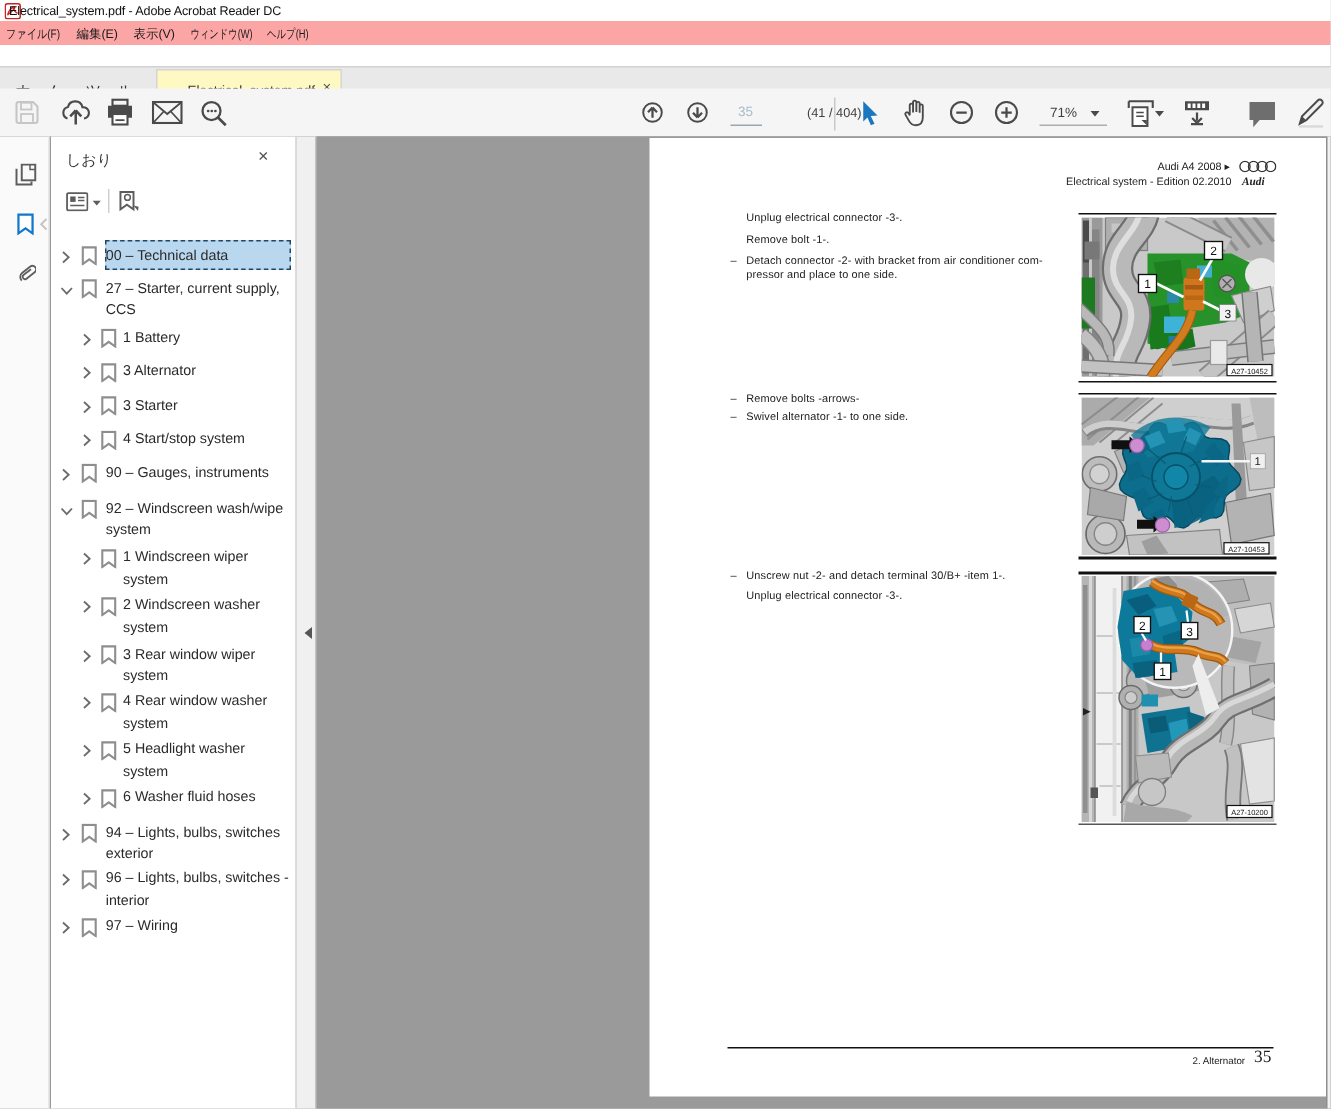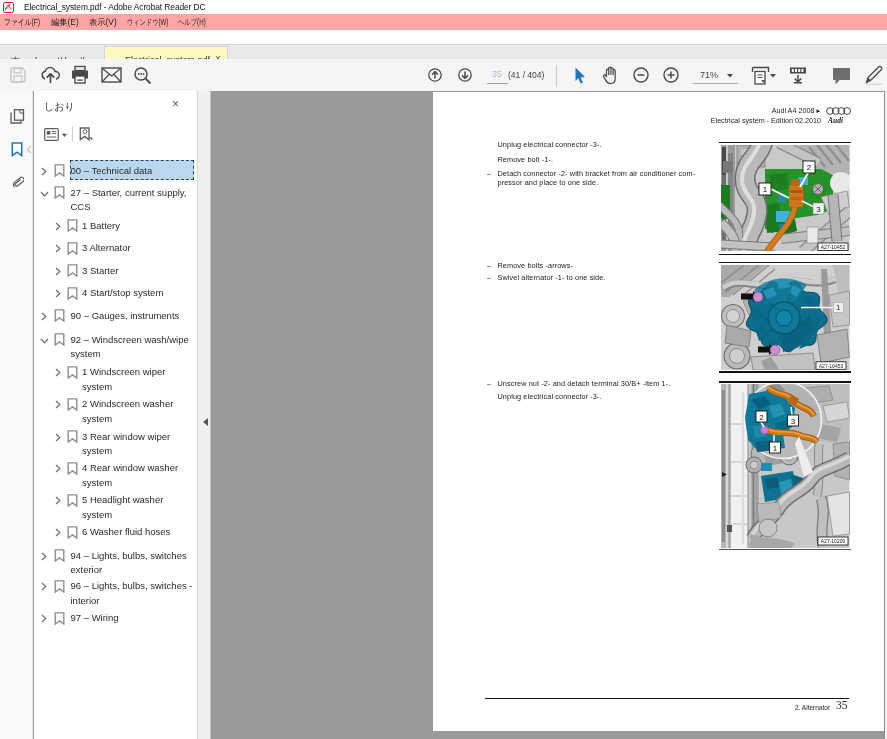--- a/index.html
+++ b/index.html
@@ -10,21 +10,21 @@
 </style></head>
 <body>
 <div id="app">
 
 <div class="abs" style="left:0;top:0;width:887px;height:14px;background:#ffffff;">
   <svg class="abs" style="left:3px;top:2px;" width="11" height="11" viewBox="0 0 11 11">
     <rect x="0.5" y="0.5" width="10" height="10" rx="1.5" fill="#fff" stroke="#c22" stroke-width="1"></rect>
     <path d="M2.2 7.8 C2.6 5.4 4.8 2.6 6.4 2.6 C7.4 2.6 6.6 4.4 4.6 5.8 C3.4 6.6 2.6 8 2.2 7.8 Z" fill="none" stroke="#c22" stroke-width="0.9"></path>
     <path d="M5.5 3.2 C6.2 5 7.4 6.4 8.8 6.9" fill="none" stroke="#c22" stroke-width="0.9"></path>
   </svg>
-  <div class="abs" style="left:24px;top:1.5px;font-size:8.4px;color:#111;letter-spacing:-0.08px;">Electrical_system.pdf - Adobe Acrobat Reader DC</div>
+  <div class="abs" style="left:6px;top:1.5px;font-size:8.4px;color:#111;letter-spacing:-0.08px;">Electrical_system.pdf - Adobe Acrobat Reader DC</div>
 </div>
 
 <div class="abs" style="left:0;top:14px;width:887px;height:16px;background:#fca5a5;font-size:8.3px;color:#1a1a1a;">
   <span class="abs" style="left:4px;top:3px;transform:scaleX(0.81);transform-origin:left top;">ファイル(F)</span>
   <span class="abs" style="left:51px;top:3px;">編集(E)</span>
   <span class="abs" style="left:89px;top:3px;">表示(V)</span>
   <span class="abs" style="left:127px;top:3px;transform:scaleX(0.74);transform-origin:left top;">ウィンドウ(W)</span>
   <span class="abs" style="left:178px;top:3px;transform:scaleX(0.75);transform-origin:left top;">ヘルプ(H)</span>
 </div>
 
@@ -75,21 +75,21 @@
     <path d="M7 10.5 V4.6 M7 3.6 L4 6.8 M7 3.6 L10 6.8" fill="none" stroke="#4a4a4a" stroke-width="1.5"></path>
   </svg>
 
   <svg class="abs" style="left:458px;top:9px;" width="14" height="14" viewBox="0 0 14 14">
     <circle cx="7" cy="7" r="6.2" fill="none" stroke="#4a4a4a" stroke-width="1.3"></circle>
     <path d="M7 3.5 V9.4 M7 10.4 L4 7.2 M7 10.4 L10 7.2" fill="none" stroke="#4a4a4a" stroke-width="1.5"></path>
   </svg>
 
   <div class="abs" style="left:487px;top:9px;width:21px;height:16px;border-bottom:1px solid #9aa7b0;"></div>
   <div class="abs" style="left:492px;top:10px;font-size:9px;color:#a8bdcb;">35</div>
-  <div class="abs" style="left:508px;top:11px;font-size:8.5px;color:#3f3f3f;">(41 / 404)</div>
+  <div class="abs" style="left:538px;top:11px;font-size:8.5px;color:#3f3f3f;">(41 / 404)</div>
   <div class="abs" style="left:556px;top:6px;width:1px;height:22px;background:#c9c9c9;"></div>
 
   <svg class="abs" style="left:574px;top:8px;" width="13" height="17" viewBox="0 0 13 17">
     <path d="M1.5 0.5 L11 10 L6.5 10.4 L9 15.5 L6.6 16.5 L4.3 11.3 L1.5 14 Z" fill="#1b76c0"></path>
   </svg>
 
   <svg class="abs" style="left:602px;top:7px;" width="17" height="19" viewBox="0 0 17 19">
     <path d="M4.5 10.5 V4.2 A1.1 1.1 0 0 1 6.7 4.2 V9 M6.7 8.5 V2.2 A1.1 1.1 0 0 1 8.9 2.2 V8.5 M8.9 8.7 V3 A1.1 1.1 0 0 1 11.1 3 V9.2 M11.1 9.2 V4.6 A1.05 1.05 0 0 1 13.2 4.6 V12.2 C13.2 15.5 11.5 17.5 8.6 17.5 C6.2 17.5 5.1 16.6 4 14.6 L1.7 10.6 A1.15 1.15 0 0 1 3.7 9.4 L4.6 11" fill="none" stroke="#4a4a4a" stroke-width="1.25"></path>
   </svg>
 

